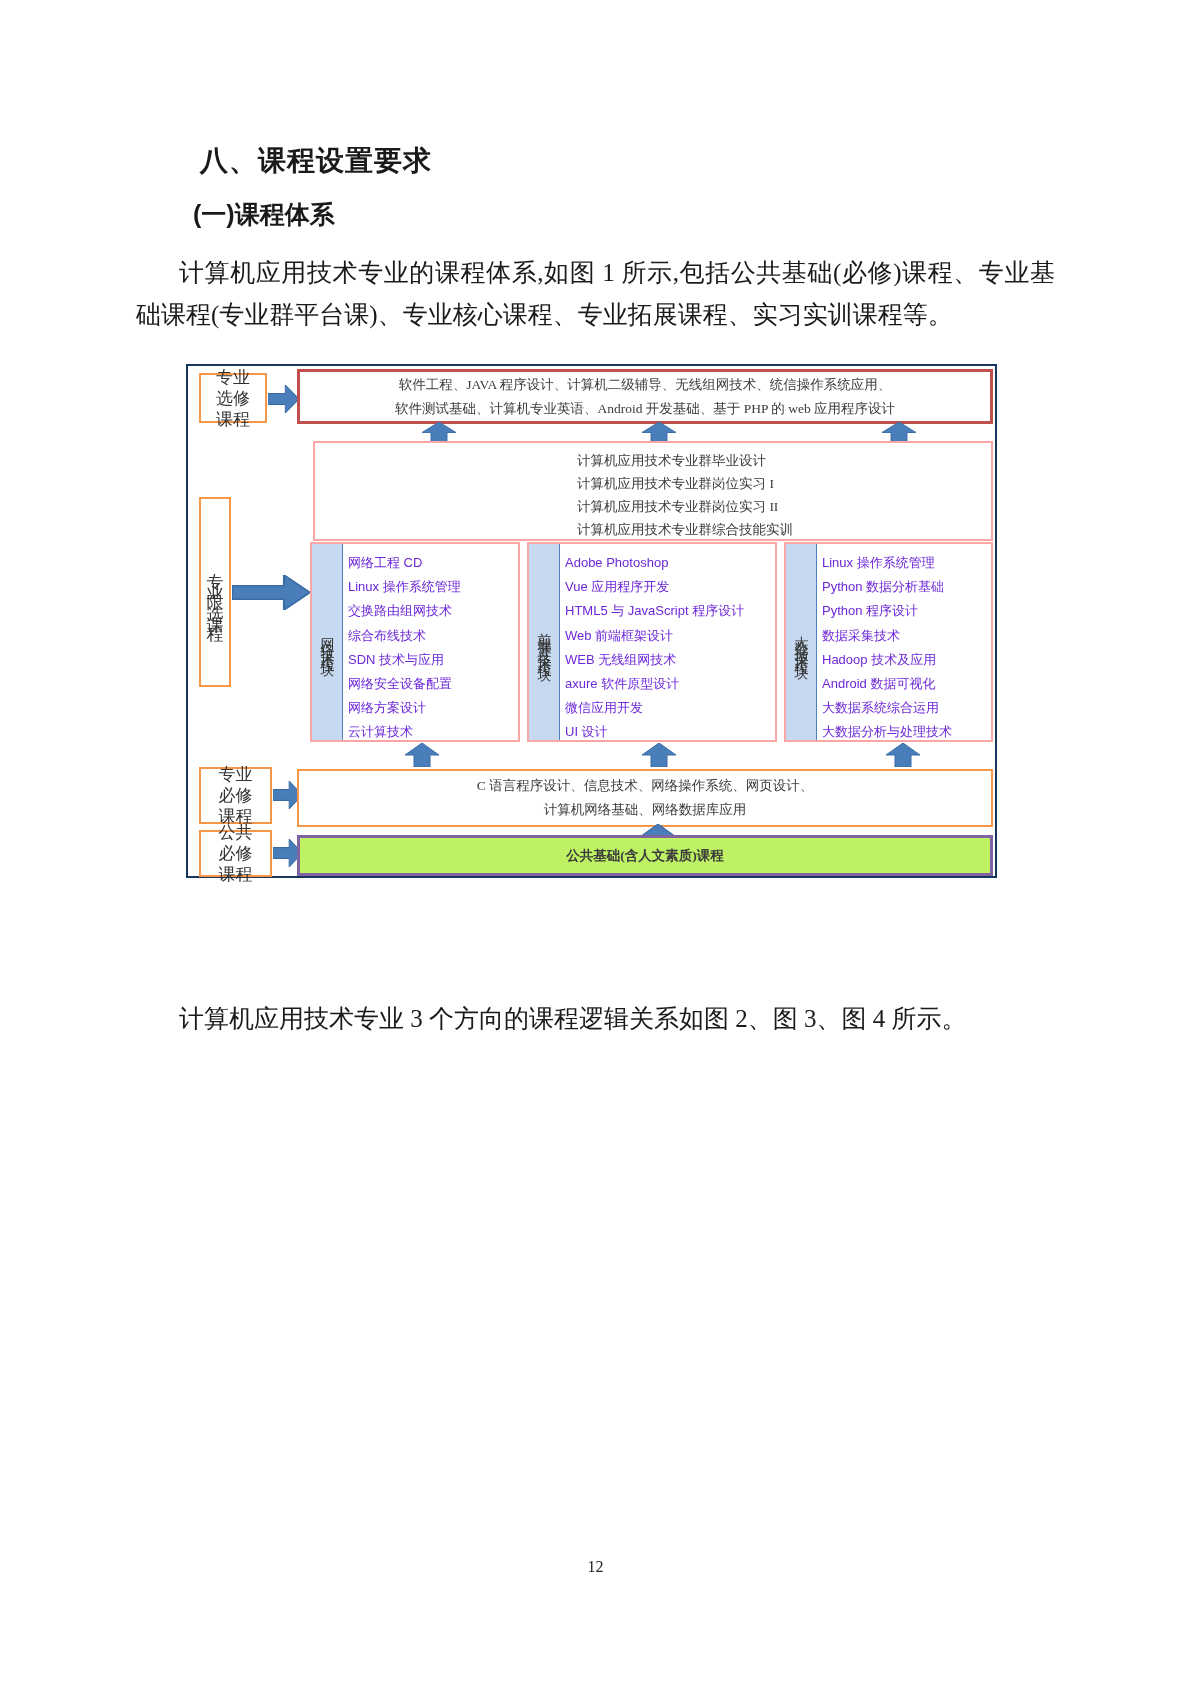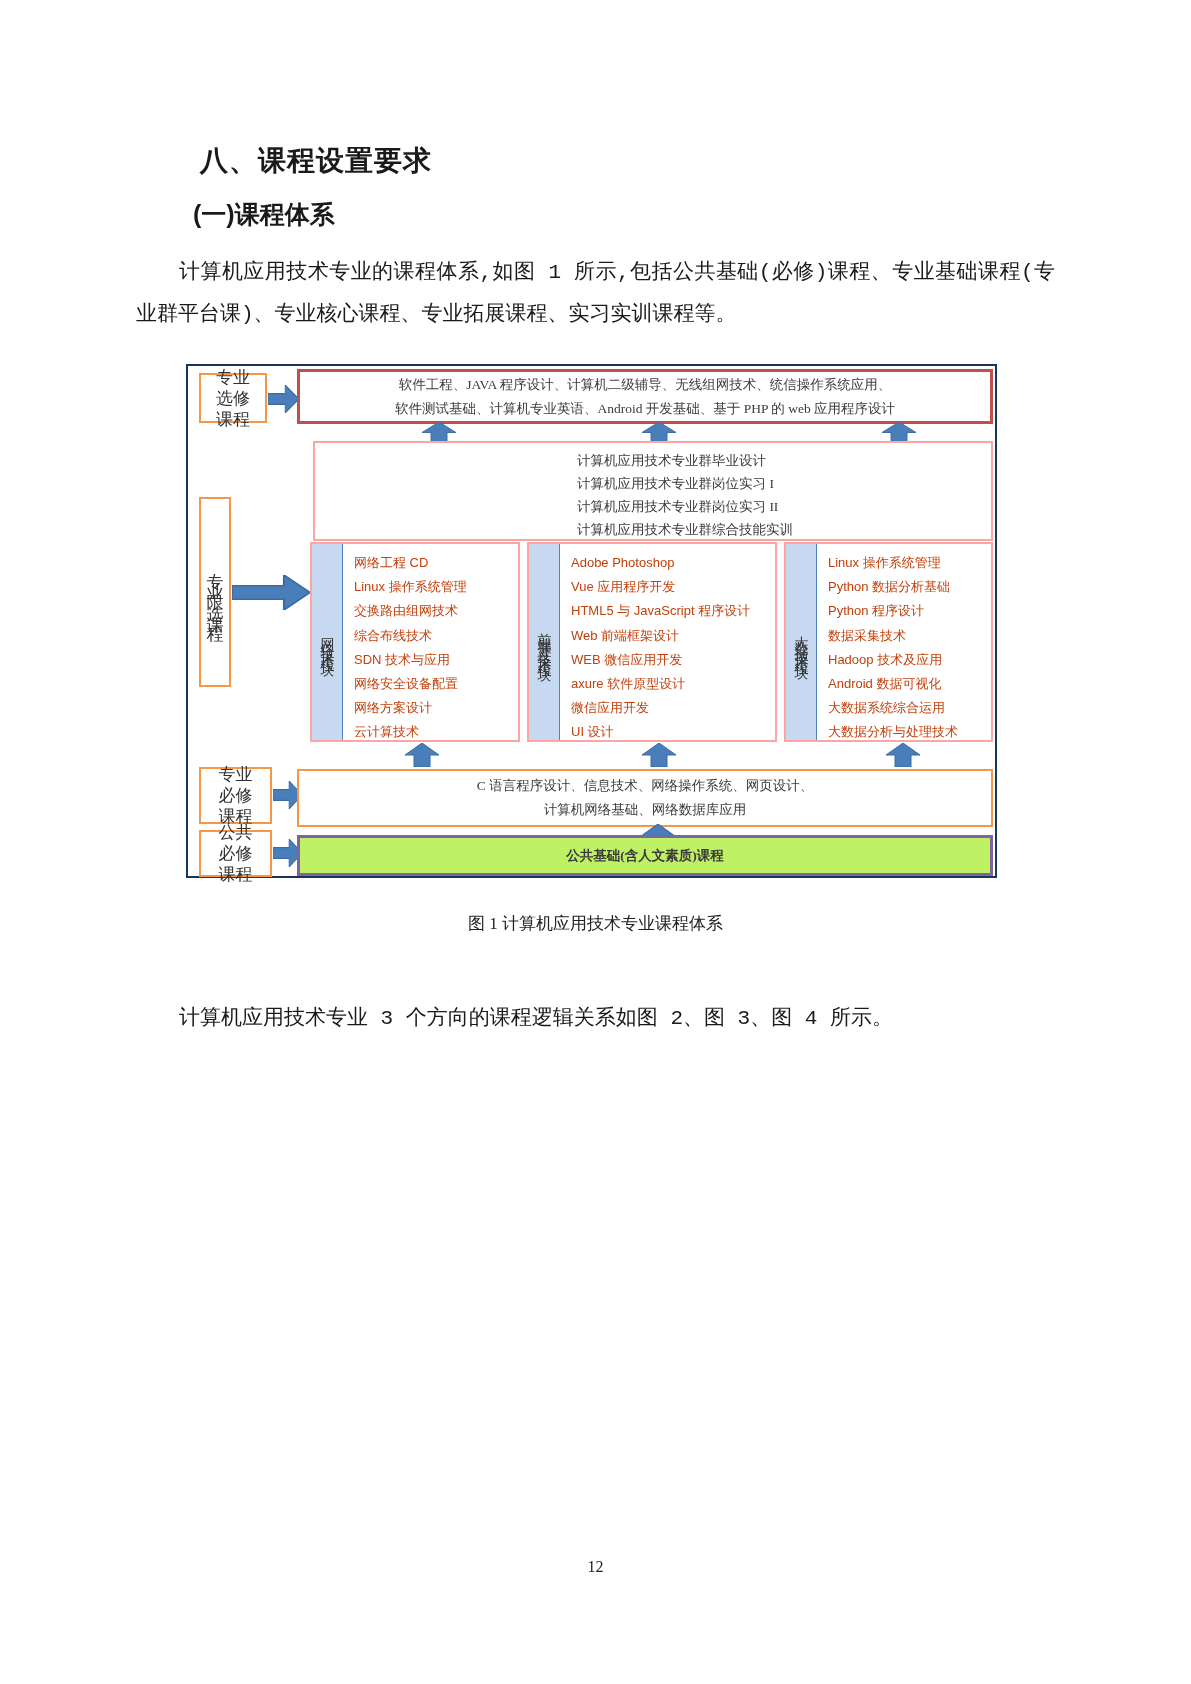--- a/index.html
+++ b/index.html
@@ -1,21 +1,21 @@
 <!DOCTYPE html>
 <html><head>
 <meta charset="utf-8">
 <style>
   html,body{margin:0;padding:0;background:#ffffff;}
   .page{position:relative;width:1191px;height:1684px;background:#ffffff;overflow:hidden;
         font-family:"Liberation Serif","DejaVu Serif",serif;color:#1a1a1a;}
   .abs{position:absolute;}
   .h1{font-family:"Liberation Sans","DejaVu Sans",sans-serif;font-weight:bold;font-size:28px;letter-spacing:1px;}
   .h2{font-family:"Liberation Sans","DejaVu Sans",sans-serif;font-weight:bold;font-size:25px;}
-  .body-par{width:919px;font-size:21px;line-height:42px;text-indent:43px;text-align:justify;font-family:Liberation Mono, monospace;}
+  .body-par{width:919px;font-size:25px;line-height:42px;text-indent:43px;text-align:justify;}
   .caption{left:0;right:0;text-align:center;font-size:17px;color:#222;}
   .pageno{left:0;right:0;text-align:center;font-size:16px;color:#222;}
 
   
   .figure{left:186px;top:364px;width:811px;height:514px;border:2px solid #17365D;box-sizing:border-box;
           font-size:13.5px;color:#3b3b3b;}
   .obox{border:2px solid #F79646;box-sizing:border-box;background:#fff;}
   .rbox{border:3px solid #C0504D;box-sizing:border-box;background:#fff;}
   .bbox{border:2px solid #fca5a5;box-sizing:border-box;background:#fff;}
   .pbox{border:3px solid #8064A2;box-sizing:border-box;background:#bef264;}
@@ -27,22 +27,22 @@
 
   .center-lines{display:flex;flex-direction:column;align-items:center;justify-content:center;height:100%;
                 line-height:24px;text-align:center;}
 
   .capstone-lines{padding:6px 0 0 262px;line-height:23px;}
 
   .module{display:flex;}
   .module .mlabel{width:30px;background:#C6D9F1;border-right:1.5px solid #4F81BD;
                   display:flex;align-items:center;justify-content:center;
                   font-size:14px;color:#333;letter-spacing:5px;}
-  .module .mcourses{flex:1;padding:7px 0 0 11px;line-height:24.2px;
-                    font-family:"Liberation Sans","DejaVu Sans",sans-serif;font-size:13px;color:#c2410c;}
+  .module .mcourses{flex:1;padding:7px 0 0 5px;line-height:24.2px;
+                    font-family:"Liberation Sans","DejaVu Sans",sans-serif;font-size:13px;color:#6d28d9;}
 
   .arrow-svg{display:block;width:100%;height:100%;}
   .arrow-svg polygon{fill:#4A7EBB;stroke:#3A6BA5;stroke-width:1;}
 </style>
 </head>
 <body>
 
 <div class="page">
 
   <div class="abs h1" style="left:200px;top:142px;">八、课程设置要求</div>
@@ -118,21 +118,21 @@
 
     <div class="abs bbox module" style="left:339px;top:176px;width:250px;height:200px;">
       <div class="mlabel">
         <span class="v">前端开发技术模块</span>
       </div>
       <div class="mcourses">
         <div>Adobe Photoshop</div>
         <div>Vue 应用程序开发</div>
         <div>HTML5 与 JavaScript 程序设计</div>
         <div>Web 前端框架设计</div>
-        <div>WEB 微信应用开发</div>
+        <div>WEB 无线组网技术</div>
         <div>axure 软件原型设计</div>
         <div>微信应用开发</div>
         <div>UI 设计</div>
       </div>
     </div>
 
     <div class="abs bbox module" style="left:596px;top:176px;width:209px;height:200px;">
       <div class="mlabel">
         <span class="v">大数据技术模块</span>
       </div>
@@ -194,19 +194,18 @@
         </svg>
     </div>
     <div class="abs pbox" style="left:109px;top:469px;width:696px;height:41px;">
       <div class="center-lines" style="font-weight:bold;">
         <div>公共基础(含人文素质)课程</div>
       </div>
     </div>
 
   </div>
 
-  <div class="abs caption" style="top:912px;">图 1 计算机应用技术专业课程体系</div>
 
   <div class="abs body-par" style="left:136px;top:998px;">计算机应用技术专业 3 个方向的课程逻辑关系如图 2、图 3、图 4 所示。</div>
 
   <div class="abs pageno" style="top:1558px;">12</div>
 
 </div>
 
 </body></html>

